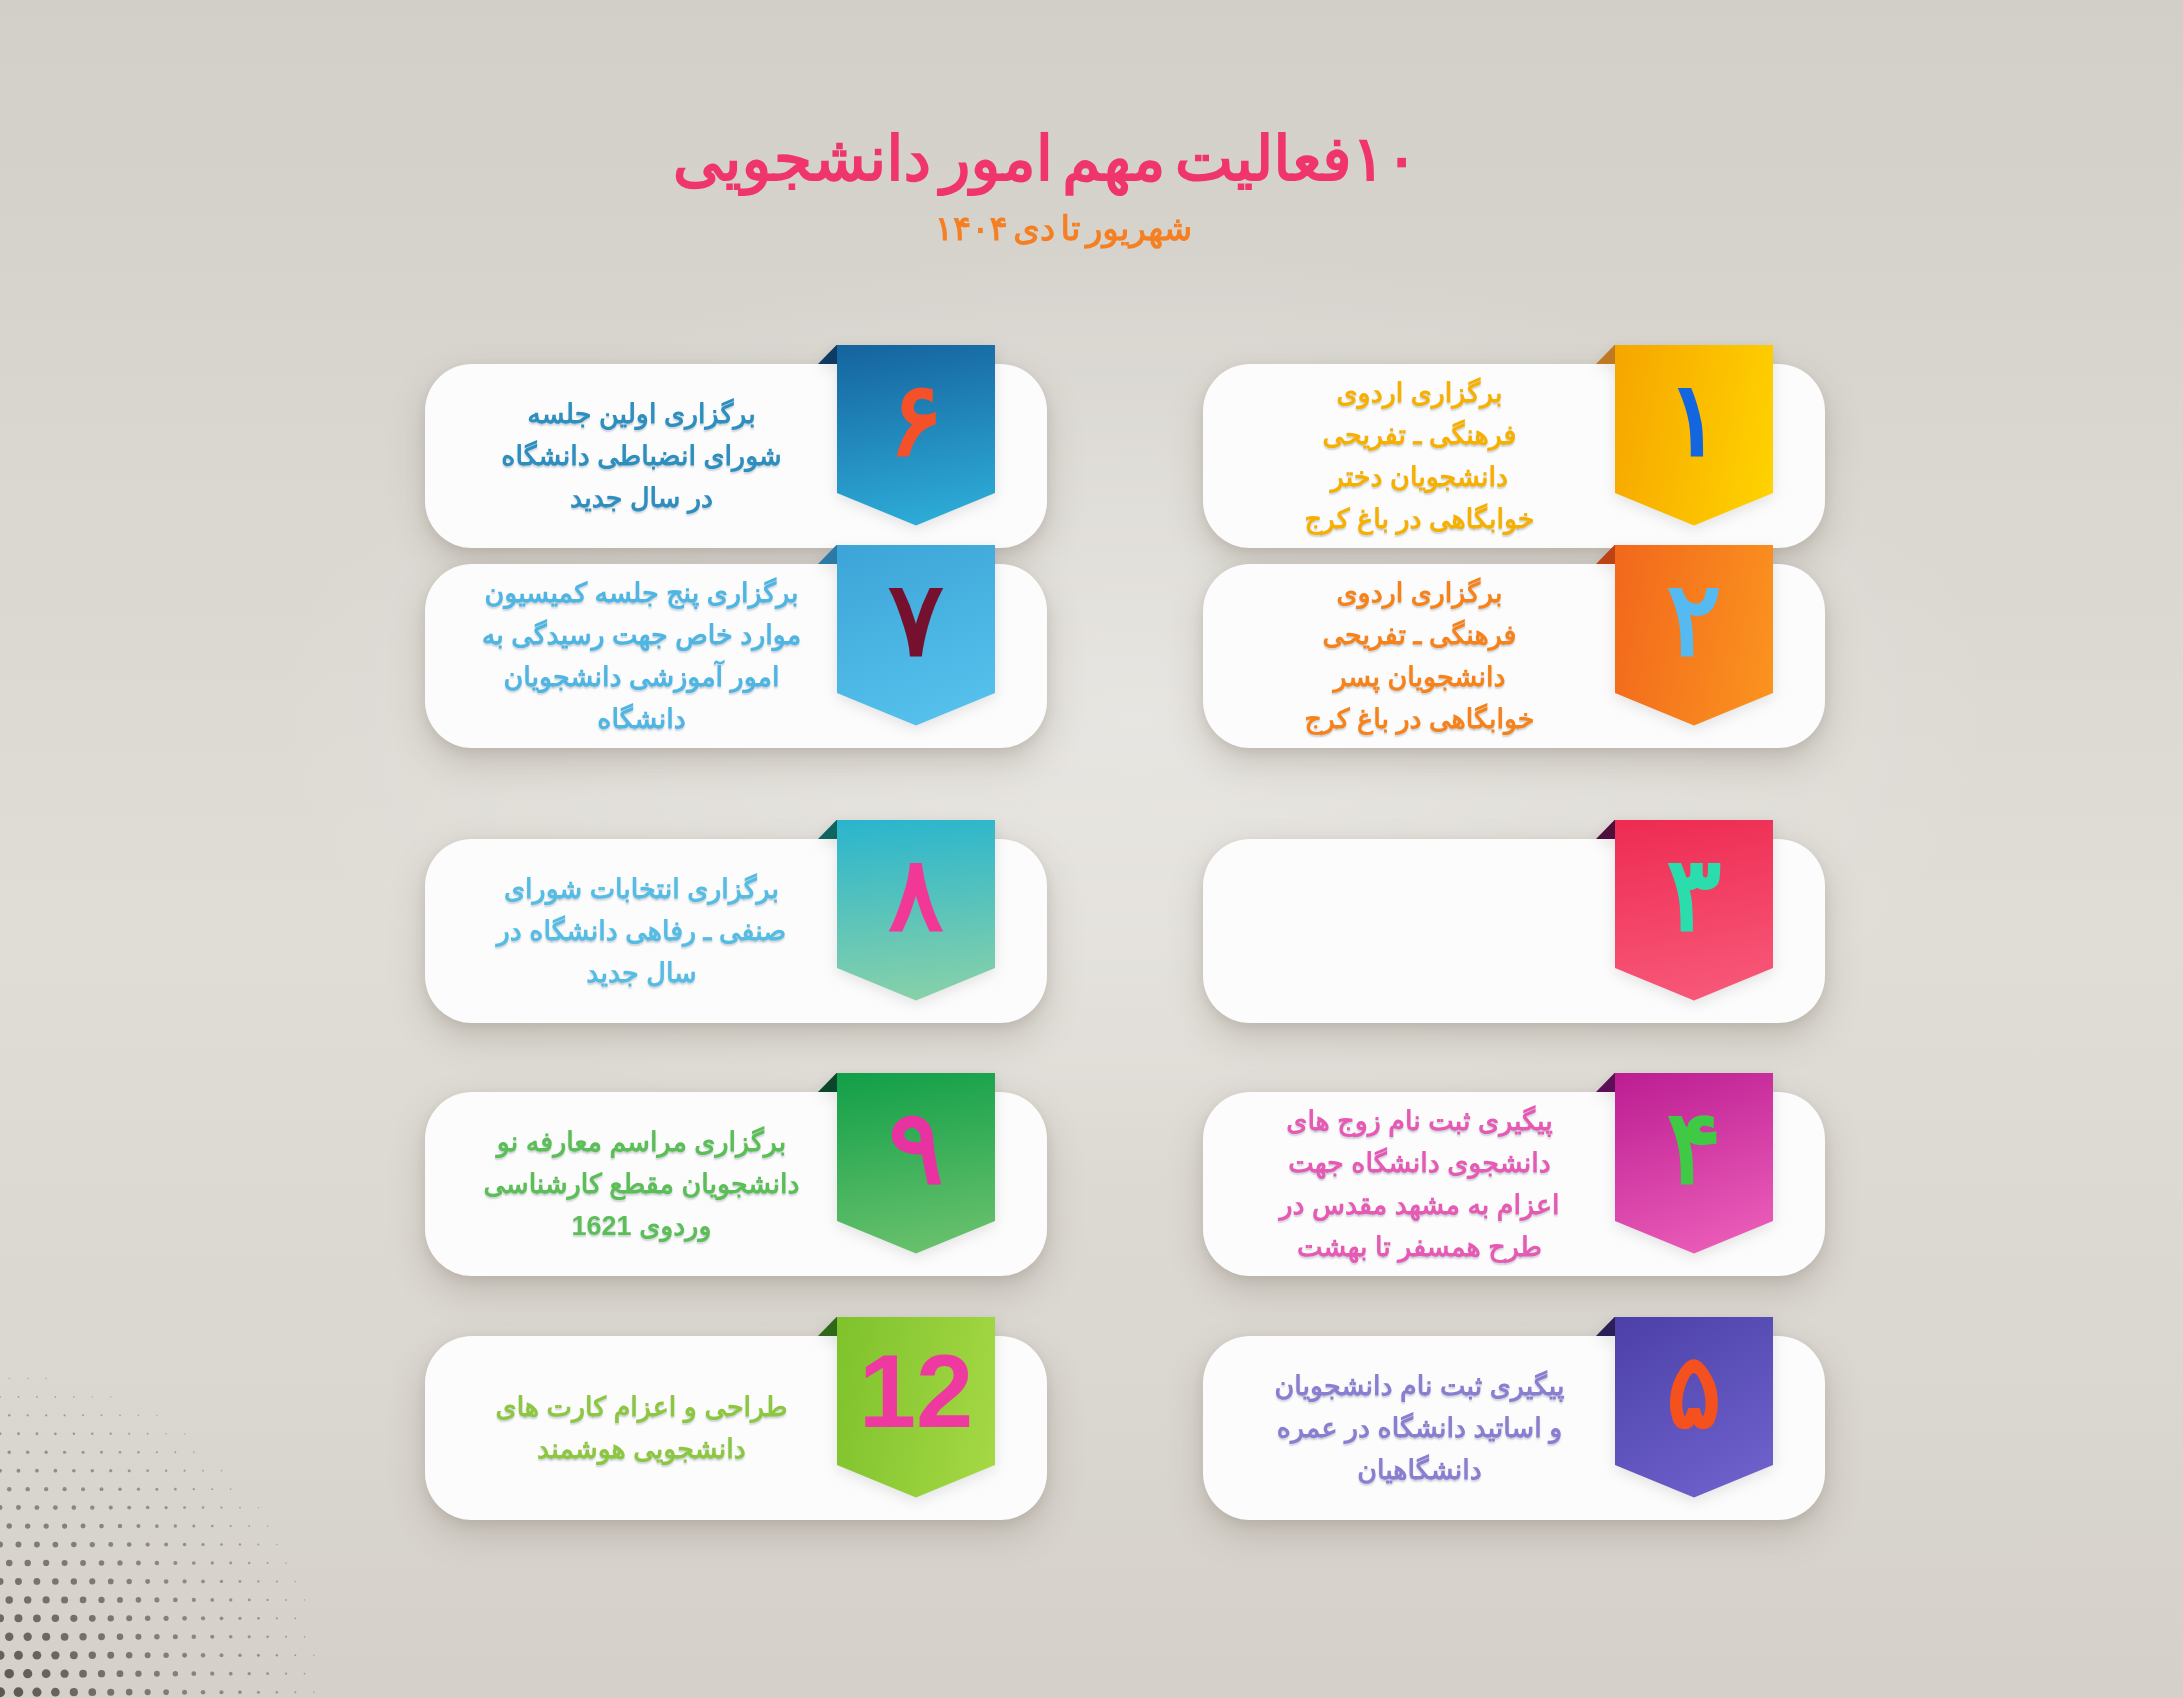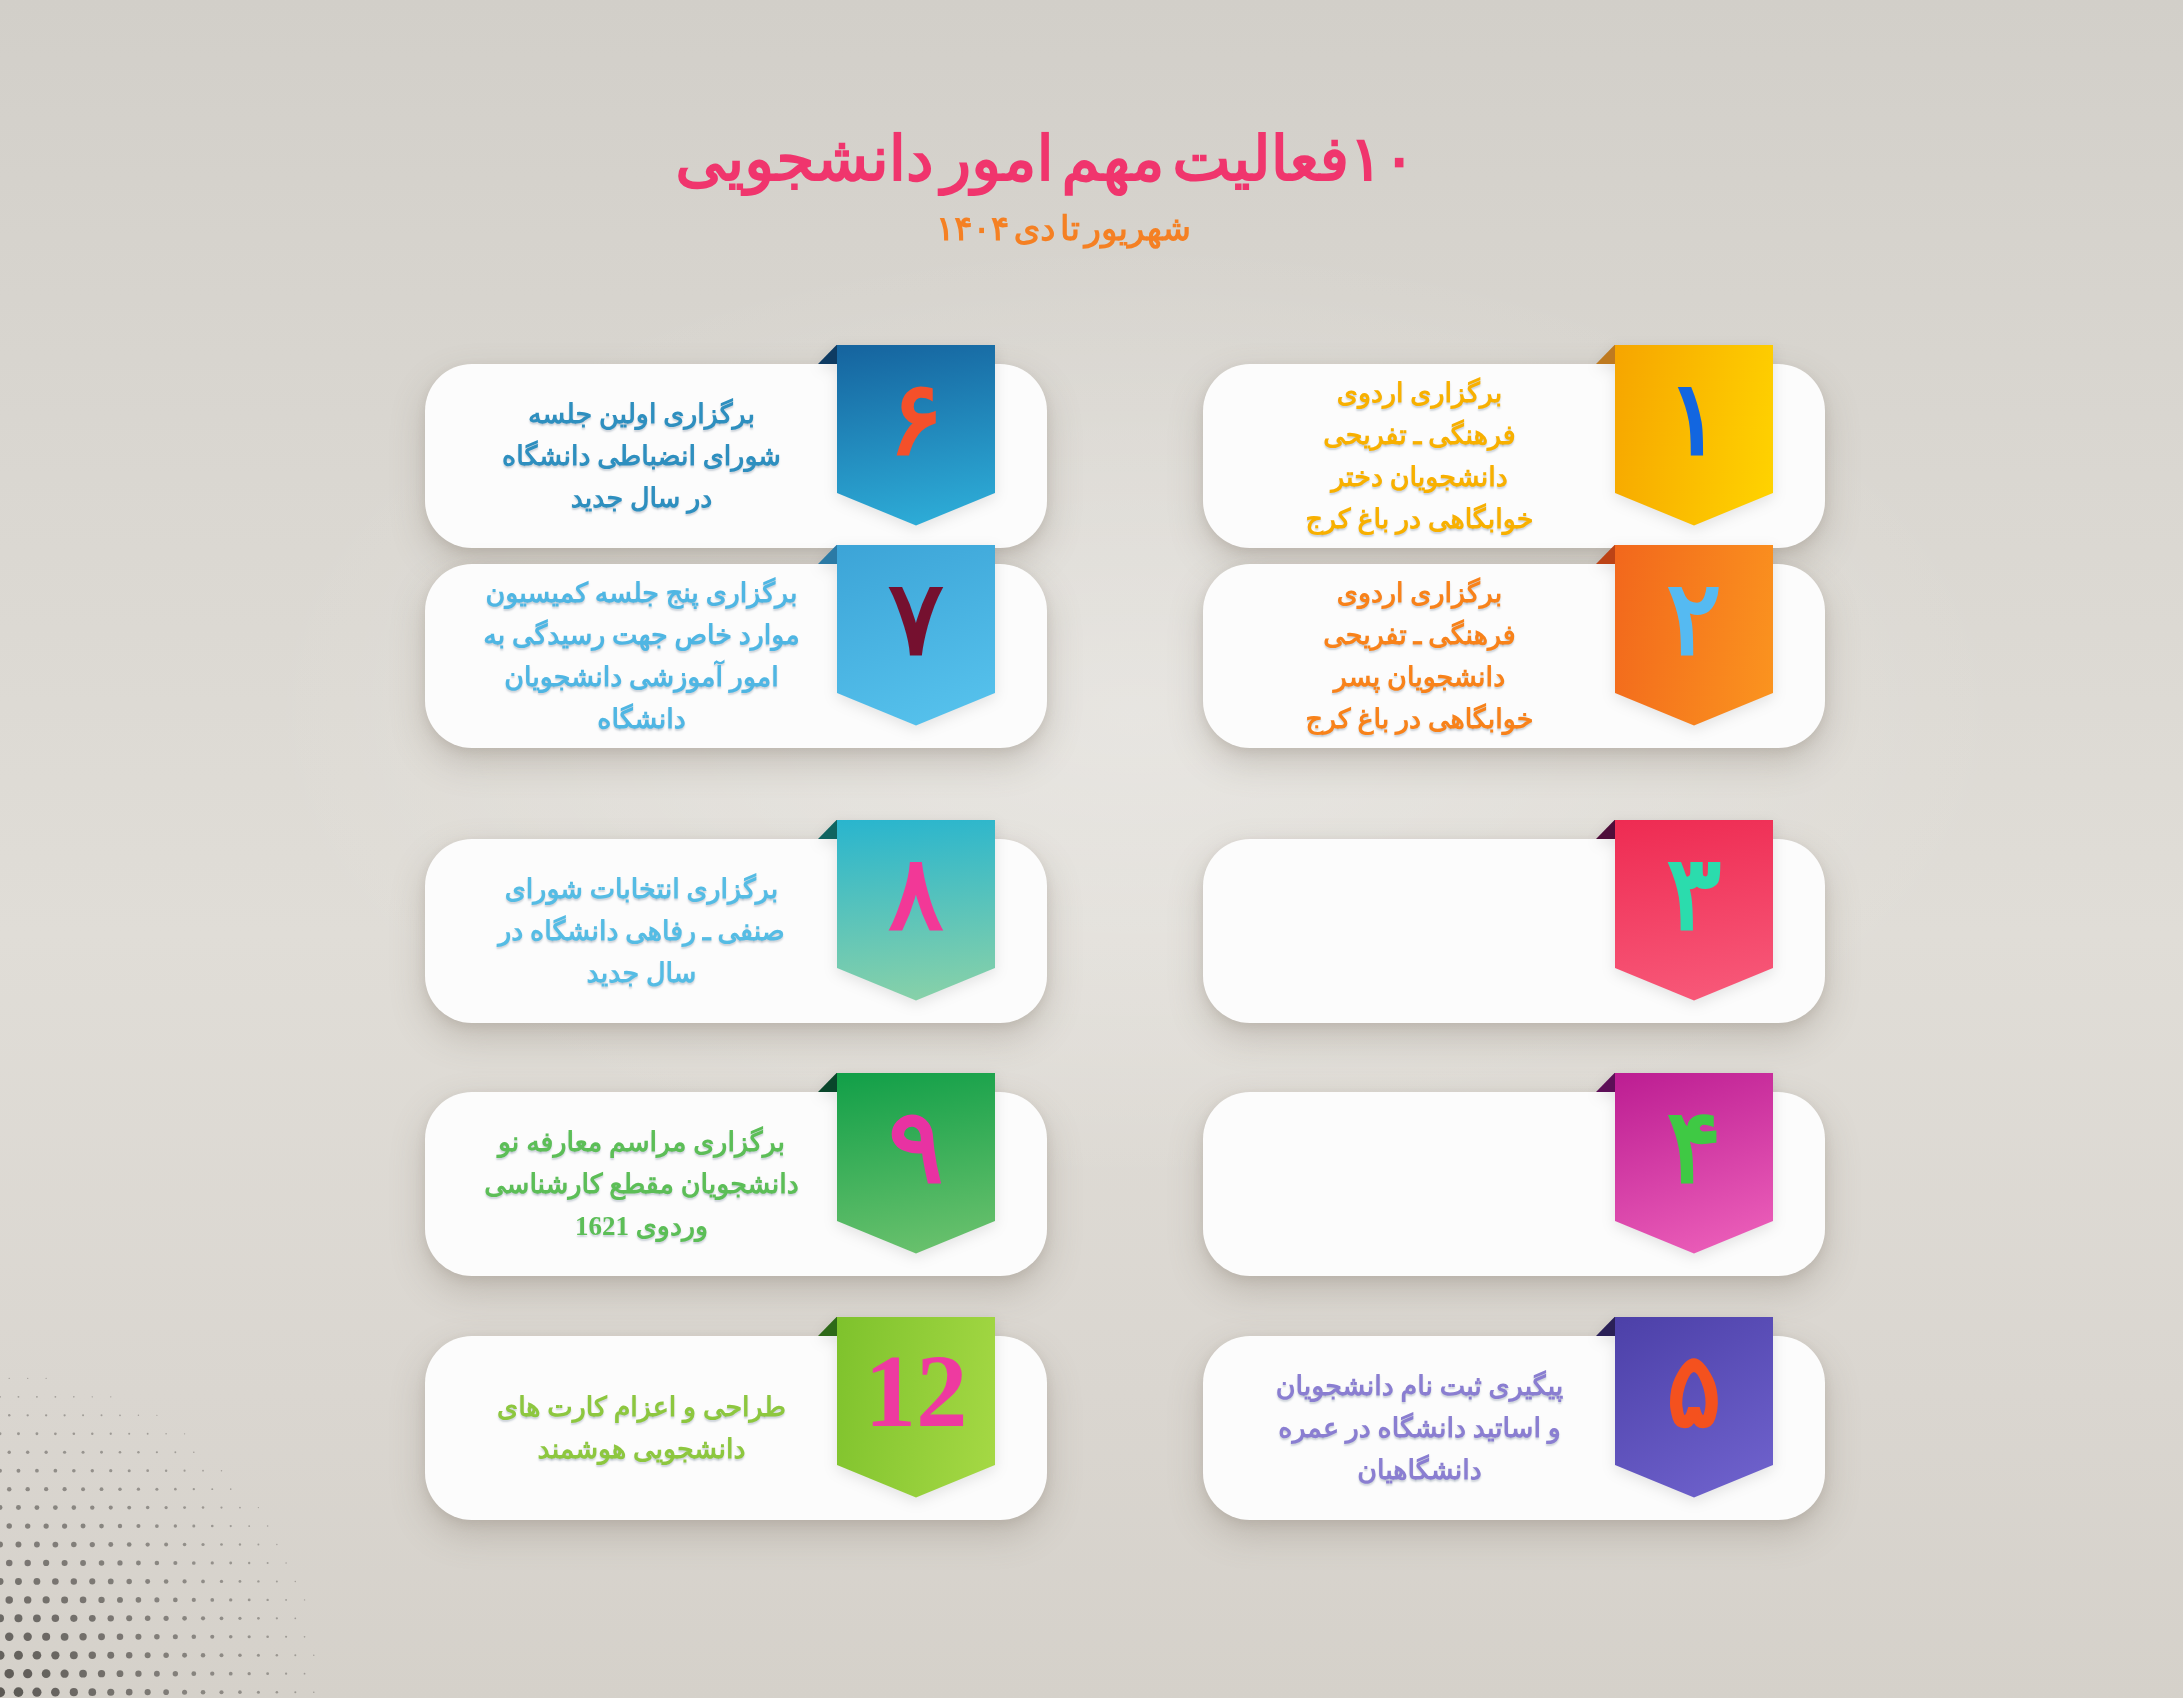--- a/index.html
+++ b/index.html
@@ -1,18 +1,18 @@
 <!DOCTYPE html>
 <html lang="fa" style="font-size:7.8px"><head>
 <meta charset="utf-8">
 <style>
   html,body{margin:0;padding:0;background:#D6D2CC;}
   #stage{
     position:relative; width:2183px; height:1698px; overflow:hidden;
-    font-family:Liberation Serif, serif;
+    font-family:Liberation Sans, sans-serif;
     background:
       radial-gradient(ellipse 1261px 679px at 52% 42%, rgba(255,255,255,0.30), rgba(255,255,255,0) 70%),
       linear-gradient(180deg,#D2CFC9 0%, #DAD7D1 28%, #E0DDD7 55%, #DAD6D0 82%, #D5D1CA 100%);
   }
   .header{position:absolute; left:0; top:122px; width:2091px; text-align:center;}
   .title{font-size:62px; font-weight:bold; word-spacing:-7.8px; letter-spacing:-1px; direction:rtl;}
   .subtitle{margin-top:12.6px; font-size:34px; font-weight:bold; word-spacing:-3.9px; direction:rtl;}
 
   .col{position:absolute; top:0; width:622px; height:1698px;}
   #col-left{left:425px;}
@@ -96,20 +96,26 @@
     </div>
     <div class="card r2" style="--rang: 170deg; --ra: #EE2B52; --rb: #F85B7B; --fc: #4E0D3A; --nc: #2BDCAD; --tx: #F43B60;">
       <div class="ribbon">
         <div class="fold"></div>
         <div class="banner">
             <span class="num">۳</span>
           </div>
       </div>
     </div>
     <div class="card r3" style="--rang: 160deg; --ra: #BC1D92; --rb: #EF63BC; --fc: #5C0F57; --nc: #3FC944; --tx: #E75AB4;">
+      <div class="card-text">
+          <span>پیگیری ثبت نام زوج های
+دانشجوی دانشگاه جهت
+اعزام به مشهد مقدس در
+طرح همسفر تا بهشت</span>
+        </div>
       <div class="ribbon">
         <div class="fold"></div>
         <div class="banner">
             <span class="num">۴</span>
           </div>
       </div>
     </div>
     <div class="card r4" style="--rang: 150deg; --ra: #4C40A8; --rb: #7164CF; --fc: #2A2057; --nc: #F4511E; --tx: #8A7ED1;">
       <div class="card-text">
           <span>پیگیری ثبت نام دانشجویان

